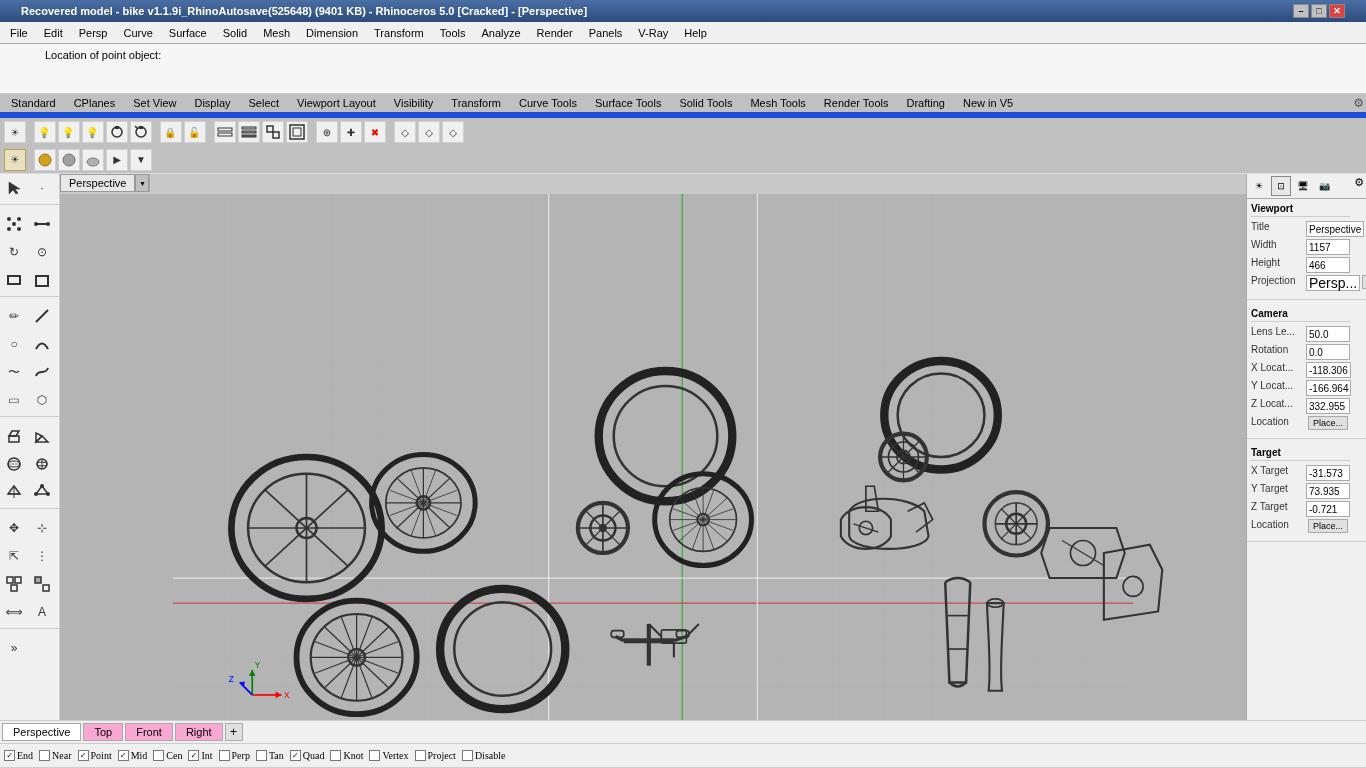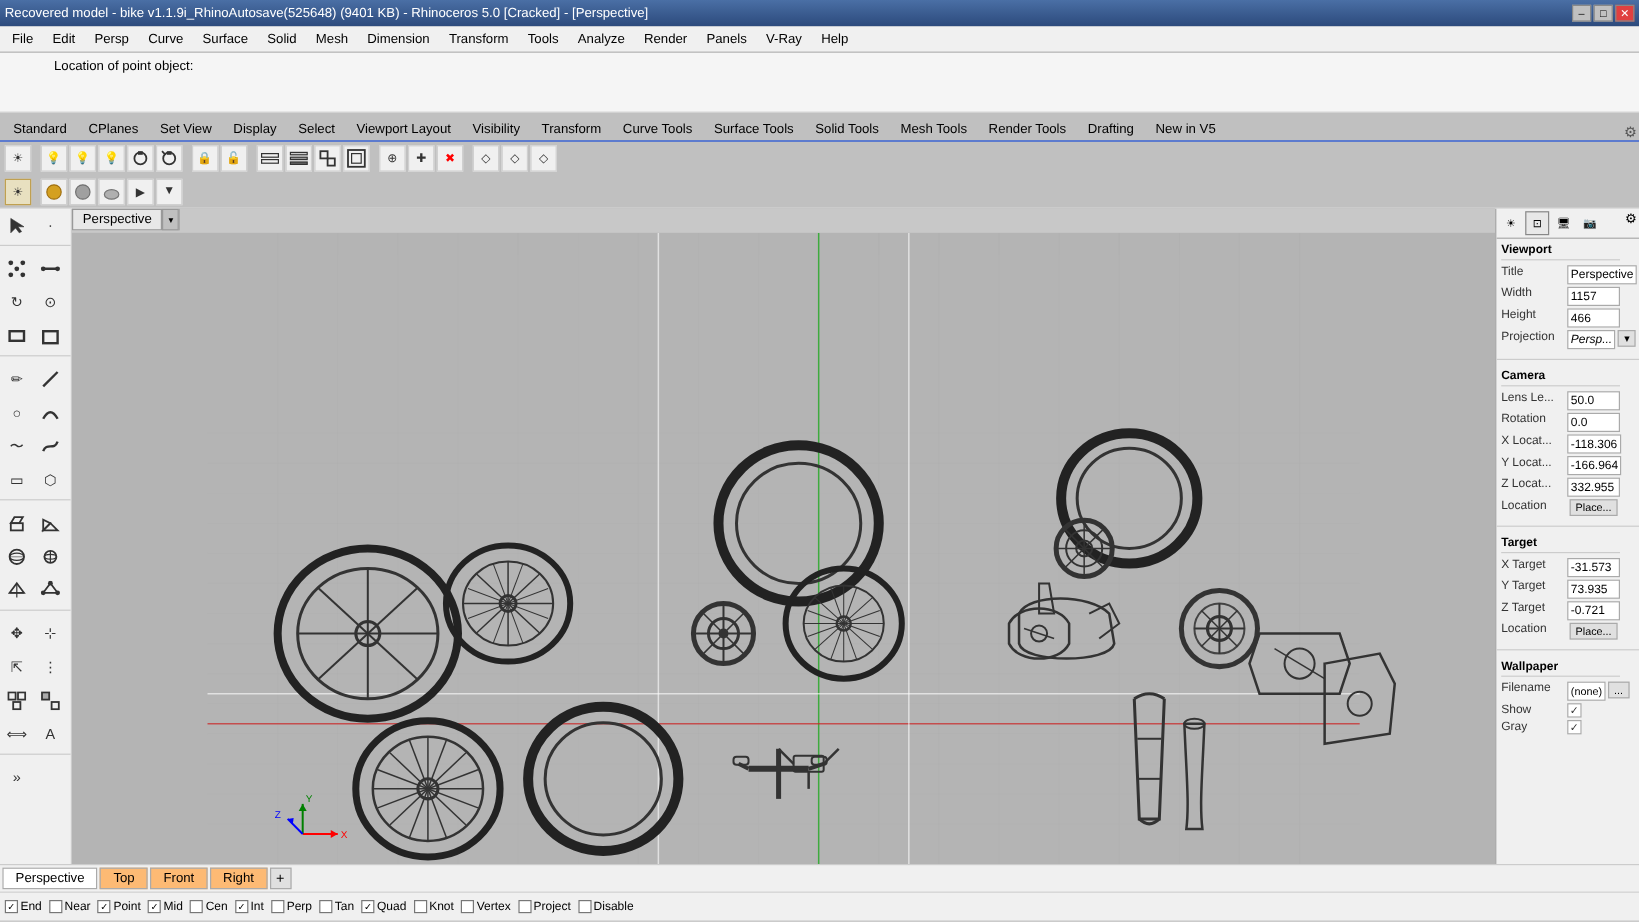--- a/index.html
+++ b/index.html
@@ -1,32 +1,32 @@
 <!DOCTYPE html>
 <html><head>
   <meta charset="utf-8">
   <style>
     * { margin: 0; padding: 0; box-sizing: border-box; }
     body { width: 1366px; height: 768px; overflow: hidden; font-family: 'Segoe UI', Tahoma, Arial, sans-serif; font-size: 11px; background: #c0c0c0; }
 
     
-    #title-bar { height: 22px; background: linear-gradient(to bottom, #4a6fa5, #2c4a7c); color: white; display: flex; align-items: center; justify-content: space-between; padding: 0 4px; font-size: 11px; }
+    #title-bar { height: 22px; background: linear-gradient(to bottom, #4a6fa5, #2c4a7c); color: white; display: flex; align-items: center; justify-content: space-between; padding: 0 21px; font-size: 11px; font-weight: bold; }
     #title-bar-controls { display: flex; gap: 2px; }
     .tb-btn { width: 16px; height: 14px; background: #c0c0c0; border: 1px solid #888; display: flex; align-items: center; justify-content: center; font-size: 9px; cursor: pointer; color: #000; }
 
     
     #menu-bar { height: 22px; background: #f0f0f0; display: flex; align-items: center; padding: 0 2px; border-bottom: 1px solid #aaa; }
     .menu-item { padding: 2px 8px; cursor: pointer; font-size: 11px; }
 
     
     #cmd-area { height: 50px; background: #f5f5f5; border-bottom: 1px solid #ccc; padding: 2px 4px; }
     #location-line { font-size: 11px; color: #000; height: 18px; display: flex; align-items: center; padding-left: 41px; }
     #command-line { font-size: 11px; color: #000; height: 18px; display: flex; align-items: center; margin-top: 2px; }
     #command-input { border: 1px solid #aaa; background: white; flex: 1; height: 16px; padding: 0 2px; font-size: 11px; outline: none; }
-    #tab-toolbar { height: 24px; display: flex; align-items: flex-end; padding: 0 2px; border-bottom: 1px solid #1d4ed8; }
+    #tab-toolbar { height: 24px; display: flex; align-items: center; padding: 0 2px; border-bottom: 6px solid #1d4ed8; }
     .tab-btn { padding: 2px 8px; border: 1px solid transparent; cursor: pointer; font-size: 11px; background: transparent; }
     #settings-icon-right { margin-left: auto; cursor: pointer; color: #555; font-size: 12px; }
 
     #icon-toolbar { height: 28px; display: flex; align-items: center; padding: 2px 4px; gap: 2px; }
     .tb-icon { width: 22px; height: 22px; background: #f0f0f0; border: 1px solid #d0d0d0; display: flex; align-items: center; justify-content: center; cursor: pointer; font-size: 10px; color: #333; }
     .tb-separator { width: 4px; height: 22px; }
 
     #icon-toolbar2 { height: 28px; display: flex; align-items: center; padding: 2px 4px; gap: 2px; border-bottom: 1px solid #ddd; }
 
     
@@ -65,26 +65,26 @@
     .panel-row { display: flex; align-items: flex-start; margin-bottom: 2px; }
     .panel-label { width: 55px; font-size: 10px; color: #333; flex-shrink: 0; }
     .panel-value { flex: 1; font-size: 10px; color: #000; background: white; border: 1px solid #aaa; padding: 0 2px; height: 16px; display: flex; align-items: center; }
     .panel-btn { font-size: 9px; background: #e0e0e0; border: 1px solid #aaa; cursor: pointer; padding: 1px 4px; margin-left: 2px; white-space: nowrap; }
     .panel-divider { height: 1px; background: #ccc; margin: 4px 0; }
     .panel-checkbox { width: 12px; height: 12px; border: 1px solid #aaa; background: white; display: flex; align-items: center; justify-content: center; margin-right: 4px; font-size: 8px; }
     .panel-checkbox.checked::after { content: '✓'; font-size: 9px; color: #333; }
 
     
     #bottom-tabs { height: 24px; background: #f0f0f0; display: flex; align-items: center; padding: 0 2px; gap: 2px; border-top: 1px solid #ccc; border-bottom: 1px solid #ccc; }
-    .btm-tab { padding: 2px 10px; border: 1px solid #aaa; background: #fdba74; cursor: pointer; font-size: 11px; }
+    .btm-tab { padding: 2px 10px; border: 1px solid #aaa; background: #f9a8d4; cursor: pointer; font-size: 11px; }
     .btm-tab.active { background: white; }
     .btm-tab-add { width: 18px; height: 18px; border: 1px solid #aaa; background: #e0e0e0; display: flex; align-items: center; justify-content: center; cursor: pointer; font-size: 12px; }
 
     
-    #snap-bar { height: 24px; background: #f0f0f0; display: flex; align-items: center; padding: 0 4px; gap: 6px; border-bottom: 1px solid #ccc; font-size: 10px; }
+    #snap-bar { height: 24px; background: #f0f0f0; display: flex; align-items: center; padding: 0 4px; gap: 6px; border-bottom: 1px solid #ccc; font-size: 10px; font-family: Liberation Serif, serif; }
     .snap-item { display: flex; align-items: center; gap: 2px; }
     .snap-cb { width: 11px; height: 11px; border: 1px solid #777; background: white; display: flex; align-items: center; justify-content: center; font-size: 8px; }
     .snap-cb.checked { background: white; }
     .snap-cb.checked::after { content: '✓'; }
 
     
     .grid-bg {
       background-image: 
         linear-gradient(rgba(100,100,100,0.3) 1px, transparent 1px),
         linear-gradient(90deg, rgba(100,100,100,0.3) 1px, transparent 1px);
@@ -635,21 +635,21 @@
       <div class="panel-row">
         <span class="panel-label">Width</span>
         <div class="panel-value">1157</div>
       </div>
       <div class="panel-row">
         <span class="panel-label">Height</span>
         <div class="panel-value">466</div>
       </div>
       <div class="panel-row">
         <span class="panel-label">Projection</span>
-        <div class="panel-value" style="font-size:10px;font-style:italic;">Persp...</div>
+        <div class="panel-value" style="font-size:14px;">Persp...</div>
         <div class="panel-btn">▾</div>
       </div>
     </div>
 
     <div class="panel-divider"></div>
 
     <div class="panel-section">
       <div class="panel-title">Camera</div>
       <div class="panel-row">
         <span class="panel-label">Lens Le...</span>
@@ -694,36 +694,20 @@
         <div class="panel-value">-0.721</div>
       </div>
       <div class="panel-row">
         <span class="panel-label">Location</span>
         <div class="panel-btn">Place...</div>
       </div>
     </div>
 
     <div class="panel-divider"></div>
 
-    <div class="panel-section">
-      <div class="panel-title">Wallpaper</div>
-      <div class="panel-row">
-        <span class="panel-label">Filename</span>
-        <div class="panel-value" style="font-size:9px;">(none)</div>
-        <div class="panel-btn">...</div>
-      </div>
-      <div class="panel-row">
-        <span class="panel-label">Show</span>
-        <div class="panel-checkbox checked"></div>
-      </div>
-      <div class="panel-row">
-        <span class="panel-label">Gray</span>
-        <div class="panel-checkbox checked"></div>
-      </div>
-    </div>
   </div>
 
 </div>
 
 <div id="bottom-tabs">
   <div class="btm-tab active">Perspective</div>
   <div class="btm-tab">Top</div>
   <div class="btm-tab">Front</div>
   <div class="btm-tab">Right</div>
   <div class="btm-tab-add">+</div>

